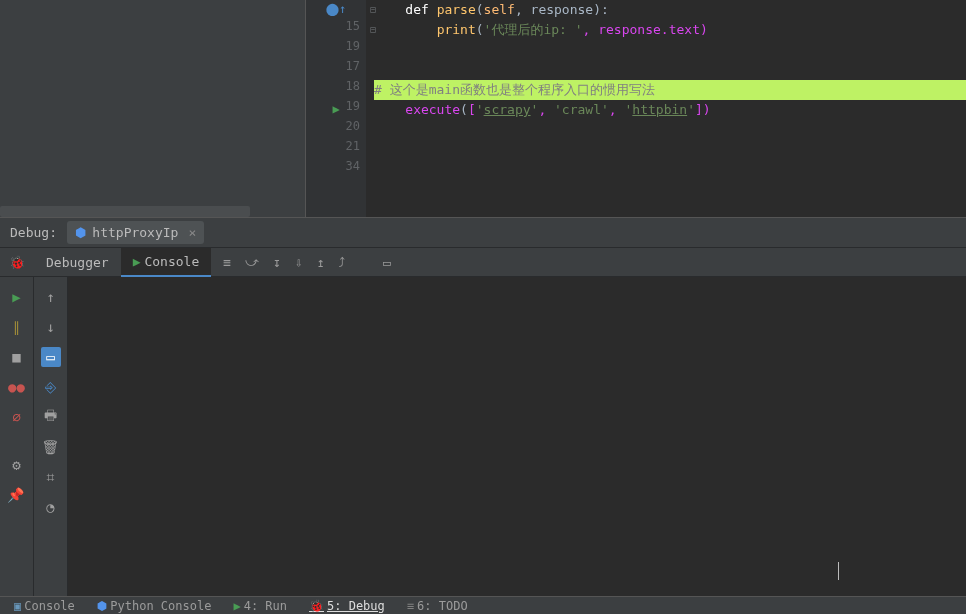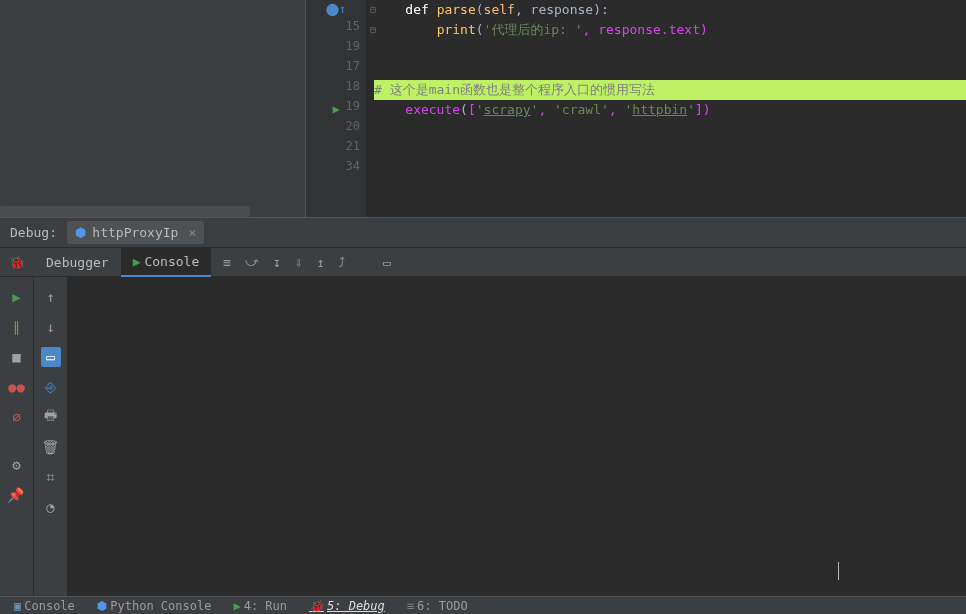--- a/index.html
+++ b/index.html
@@ -189,21 +189,21 @@
     gap: 22px;
     padding-left: 14px;
     color: #9b9b9b;
     font-size: 12px;
     overflow: hidden;
   }
   .status-bar .sq { color: #6897bb; margin-right: 3px; }
   .status-bar .pyc { color: #5394ec; margin-right: 3px; }
   .status-bar .bug2 { color: #499c54; margin-right: 3px; }
   .status-bar .todo { color: #808080; margin-right: 3px; }
-  .status-bar .itm.active { color: #dddddd; text-decoration: underline; font-style: italic; }
+  .status-bar .itm.active { color: #dddddd; text-decoration: underline; }
   .status-bar .itm { white-space: nowrap; }
 </style>
 </head>
 <body>
 
 <div class="editor-area">
   <div class="left-spacer">
     <div class="hscroll"></div>
   </div>
   <div class="code-pane">

